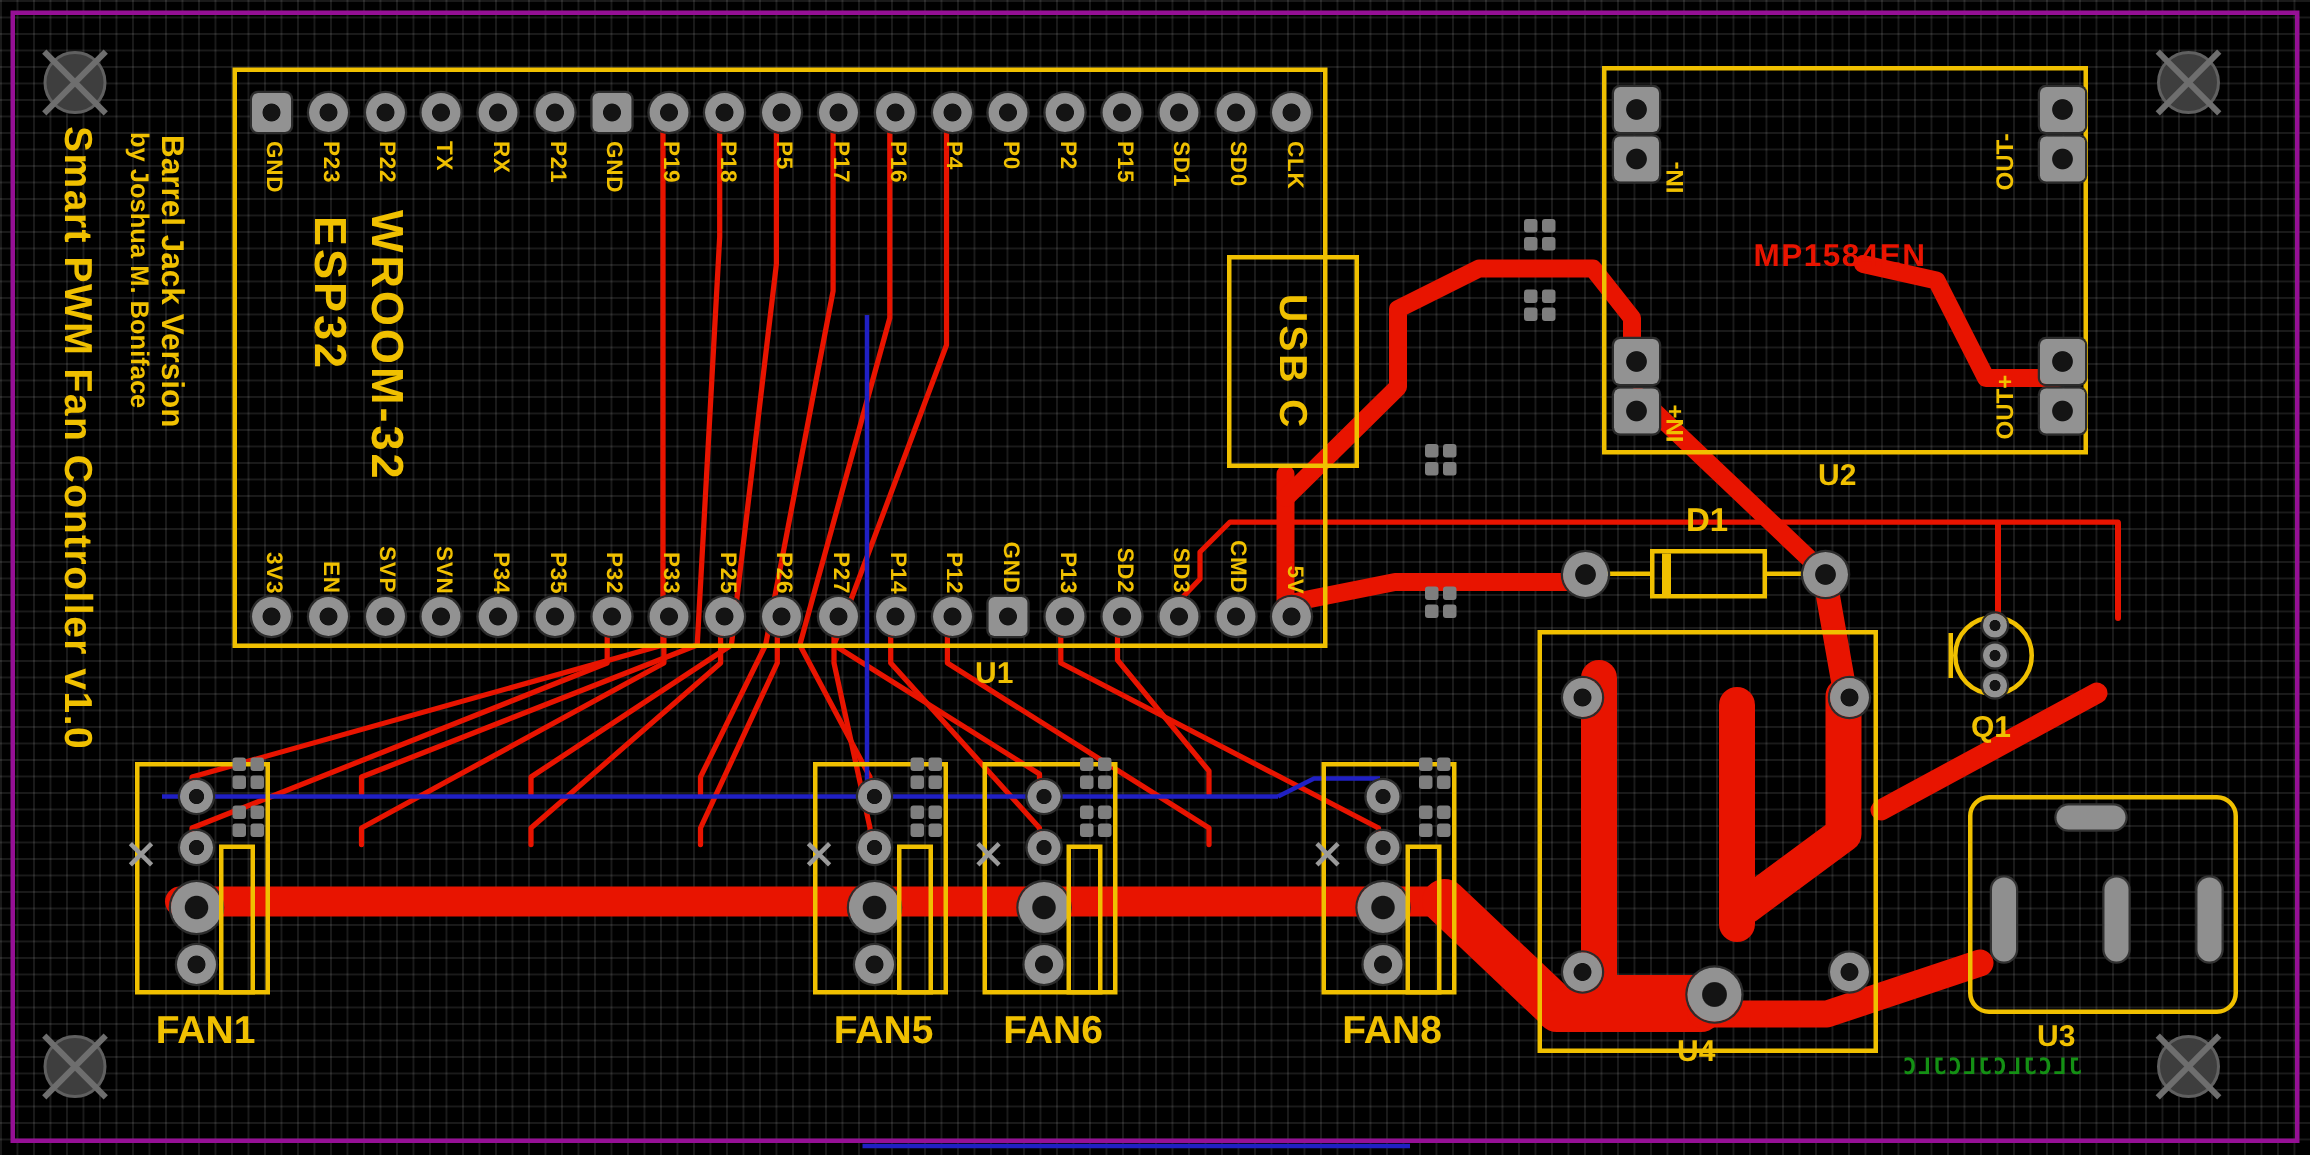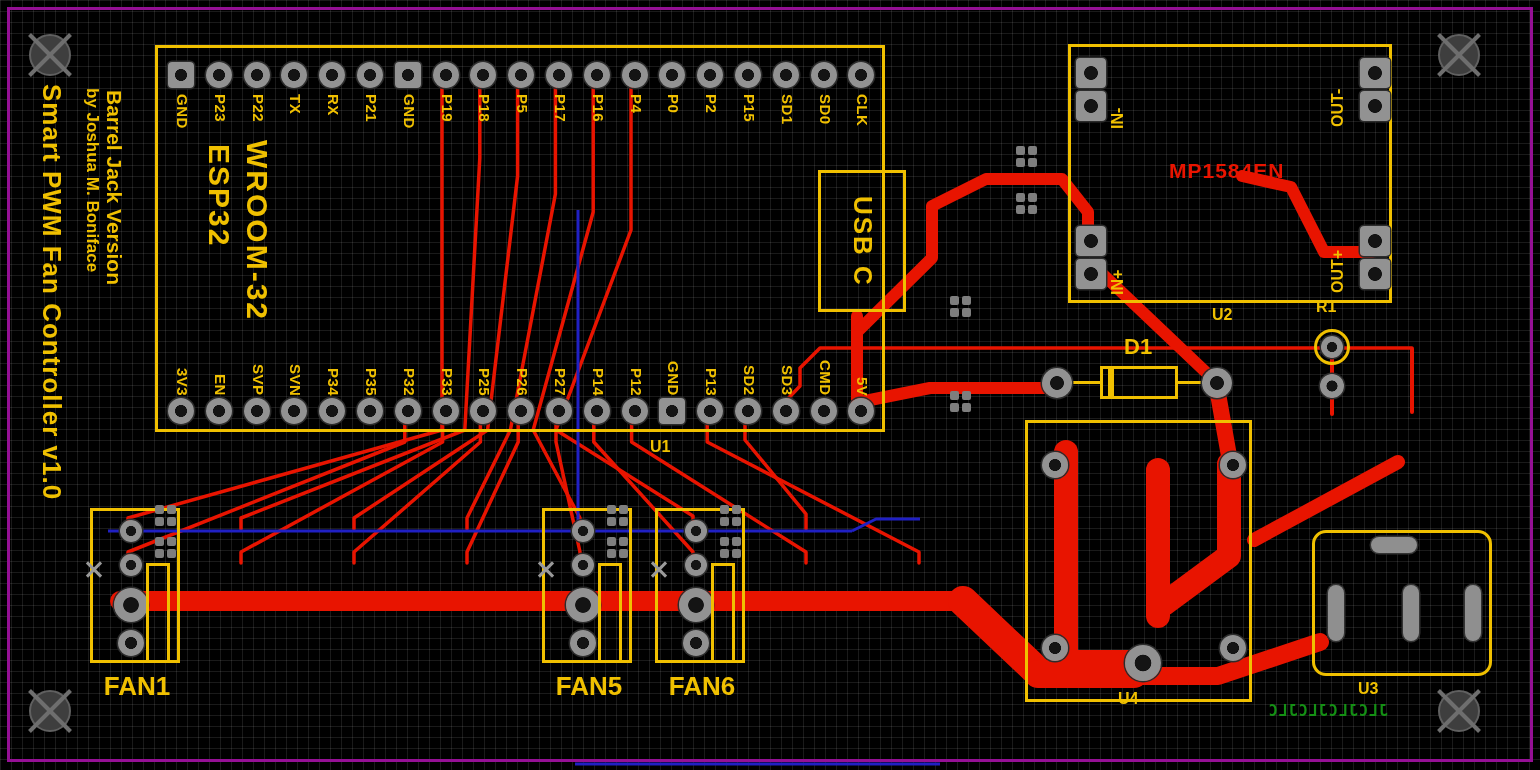--- a/index.html
+++ b/index.html
@@ -39,21 +39,21 @@
 .pad{ position:absolute; border-radius:50%;
   background:radial-gradient(circle,#141414 0 31%, var(--pad-gray) 34%);
   box-shadow:0 0 0 1.5px #2c2c2c; }
 .pad.square{ border-radius:4px; }
 .pin-label{ position:absolute; writing-mode:vertical-rl; width:20px; font-weight:bold;
   font-size:15px; color:var(--silkscreen); letter-spacing:0.5px; }
 .pin-label.top{ top:46px; height:70px; }
 .pin-label.bot{ top:280px; height:68px; text-align:end; }
 #usbc{ left:818px; top:170px; width:88px; height:142px; display:flex; align-items:center; justify-content:center; }
 #usbc .lbl{ font-size:26px; font-weight:bold; color:var(--silkscreen); letter-spacing:2px; }
-.ref-label{ position:absolute; font-weight:bold; font-size:16px; color:var(--silkscreen); }
+.ref-label{ position:absolute; font-weight:bold; font-size:20px; color:var(--silkscreen); }
 .part-red{ position:absolute; font-weight:bold; font-size:21px; color:var(--copper-trace); letter-spacing:1px; }
 .u2-label{ position:absolute; width:20px; height:74px; font-weight:bold; font-size:16px; color:var(--silkscreen); }
 .slot{ position:absolute; background:#8f8f8f; border-radius:8px; box-shadow:0 0 0 1.5px #333; }
 .fan{ position:absolute; top:508px; width:90px; height:155px; border:3px solid var(--silkscreen); }
 .fan-key{ position:absolute; left:53px; top:52px; width:24px; height:100px; border:3px solid var(--silkscreen); }
 .fan-label{ position:absolute; top:160px; left:-6px; width:100px; text-align:center;
   font-weight:bold; font-size:26px; color:var(--silkscreen); }
 .xmark{ position:absolute; left:-8px; top:50px; width:18px; height:18px; }
 .xmark::before,.xmark::after{ content:""; position:absolute; left:-1px; top:7px; width:20px; height:3px; background:#9a9a9a; }
 .xmark::before{ transform:rotate(45deg); } .xmark::after{ transform:rotate(-45deg); }
@@ -236,27 +236,29 @@
     <div class="ref-label" style="left:84px;top:4px;font-size:22px;">D1</div>
     <div class="abs" style="left:60px;top:36px;width:78px;height:33px;border:3px solid var(--silkscreen);">
       <div class="abs" style="left:5px;top:0;width:6px;height:27px;background:var(--silkscreen);"></div>
     </div>
     <div class="lead" style="left:31px;top:51px;width:29px;"></div>
     <div class="lead" style="left:138px;top:51px;width:26px;"></div>
     <div class="pad" style="left:2px;top:38px;width:30px;height:30px;"></div>
     <div class="pad" style="left:162px;top:38px;width:30px;height:30px;"></div>
   </div>
 
-  <div class="abs" style="left:1300px;top:298px;width:64px;height:126px;">
-    <div class="ref-label" style="left:16px;top:0;">R1</div>
-    <div class="circle-outline" style="left:14px;top:31px;width:36px;height:36px;"></div>
-    <div class="pad" style="left:21px;top:38px;width:22px;height:22px;"></div>
-    <div class="pad" style="left:20px;top:76px;width:24px;height:24px;"></div>
-  </div>
-
+
+  <div class="abs" style="left:1296px;top:408px;width:70px;height:96px;">
+    <div class="circle-outline" style="left:6px;top:2px;width:54px;height:54px;"></div>
+    <div class="abs" style="left:3px;top:14px;width:3px;height:30px;background:var(--silkscreen);"></div>
+    <div class="pad" style="left:26px;top:1px;width:16px;height:16px;"></div>
+    <div class="pad" style="left:26px;top:21px;width:16px;height:16px;"></div>
+    <div class="pad" style="left:26px;top:41px;width:16px;height:16px;"></div>
+    <div class="ref-label" style="left:18px;top:66px;">Q1</div>
+  </div>
 
 
   <div class="outline-box" style="left:1025px;top:420px;width:227px;height:282px;">
     <div class="pad" style="left:14px;top:29px;width:26px;height:26px;"></div>
     <div class="pad" style="left:192px;top:29px;width:26px;height:26px;"></div>
     <div class="pad" style="left:14px;top:212px;width:26px;height:26px;"></div>
     <div class="pad" style="left:192px;top:212px;width:26px;height:26px;"></div>
     <div class="pad" style="left:97px;top:222px;width:36px;height:36px;"></div>
   </div>
   <div class="ref-label" style="left:1118px;top:690px;">U4</div>
@@ -326,20 +328,41 @@
           <div class="via-sq"></div>
         </div>
         <div class="via-cluster" style="left: 62px; top: 26px;">
           <div class="via-sq"></div>
           <div class="via-sq"></div>
           <div class="via-sq"></div>
           <div class="via-sq"></div>
         </div>
         <div class="fan-label">FAN6</div>
       </div>
+      <div class="fan" style="left: 881px;">
+        <div class="pad" style="left: 27px; top: 9px; width: 22px; height: 22px;"></div>
+        <div class="pad" style="left: 27px; top: 43px; width: 22px; height: 22px;"></div>
+        <div class="pad" style="left: 21px; top: 77px; width: 34px; height: 34px;"></div>
+        <div class="pad" style="left: 25px; top: 119px; width: 26px; height: 26px;"></div>
+        <div class="fan-key"></div>
+        <div class="xmark"></div>
+        <div class="via-cluster" style="left: 62px; top: -6px;">
+          <div class="via-sq"></div>
+          <div class="via-sq"></div>
+          <div class="via-sq"></div>
+          <div class="via-sq"></div>
+        </div>
+        <div class="via-cluster" style="left: 62px; top: 26px;">
+          <div class="via-sq"></div>
+          <div class="via-sq"></div>
+          <div class="via-sq"></div>
+          <div class="via-sq"></div>
+        </div>
+        <div class="fan-label">FAN8</div>
+      </div>
     </div>
 
   <div class="fab-text">JLCJLCJLCJLC</div>
 
 <div class="via-cluster" style="left: 1016px; top: 146px;">
       <div class="via-sq"></div>
       <div class="via-sq"></div>
       <div class="via-sq"></div>
       <div class="via-sq"></div>
     </div>

